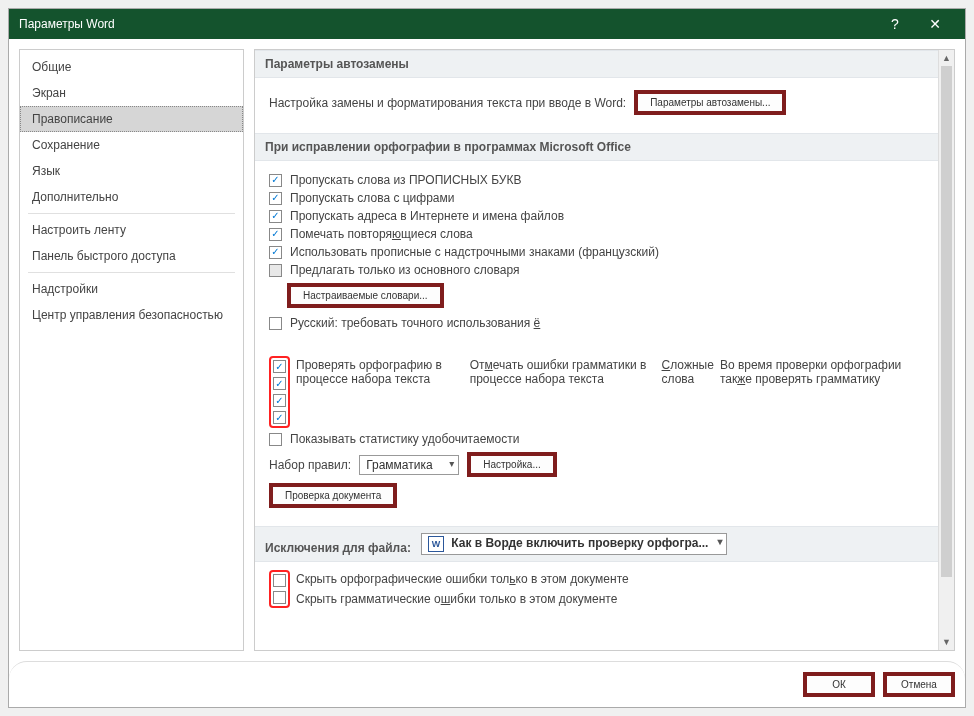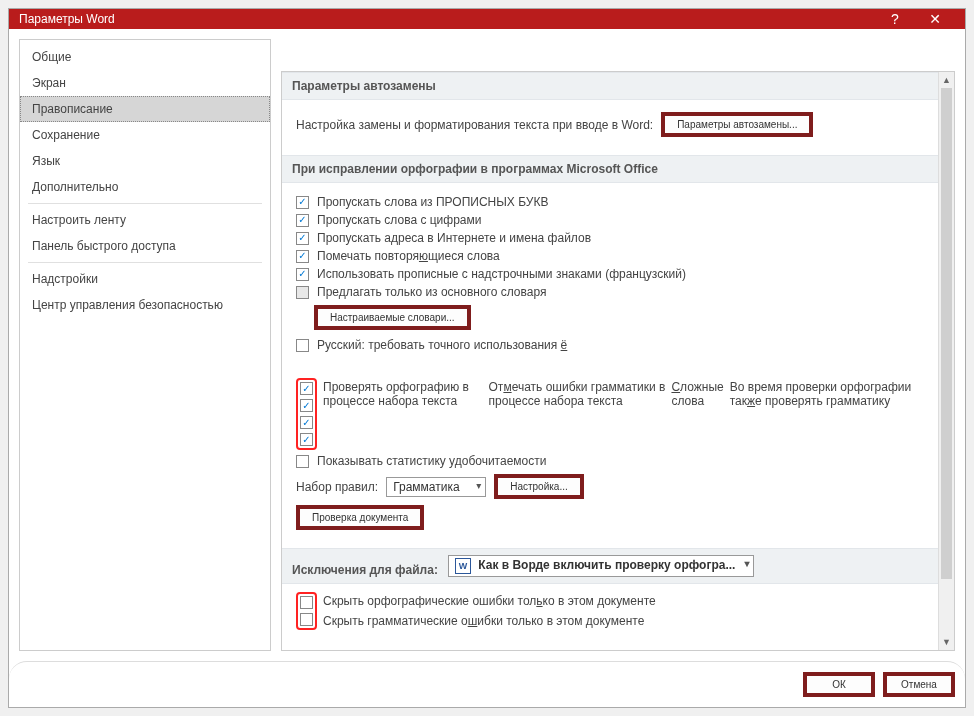--- a/index.html
+++ b/index.html
@@ -4,41 +4,41 @@
 <style>
 * { box-sizing: border-box; margin: 0; padding: 0; font-family: "Segoe UI", Tahoma, sans-serif; }
 body { background: #f0f0f0; padding: 8px; }
 
 .window {
   width: 958px; height: 700px; background: #fff; border: 1px solid #aaa;
   display: flex; flex-direction: column;
 }
 
 .titlebar {
-  background: #b91c1c; color: #fff; height: 20px; display: flex;
+  background: #14532d; color: #fff; height: 30px; display: flex;
   align-items: center; padding: 0 10px; font-size: 12px;
 }
 .titlebar .title { flex: 1; }
 .titlebar .ctrl { width: 40px; text-align: center; font-size: 14px; cursor: pointer; }
 
 .body { flex: 1; display: flex; padding: 10px; gap: 10px; overflow: hidden; }
 
 .sidebar {
-  width: 252px; border: 1px solid #ccc; background: #fff; padding: 4px 0;
+  width: 225px; border: 1px solid #ccc; background: #fff; padding: 4px 0;
   display: flex; flex-direction: column; font-size: 12px;
 }
 .sidebar .item {
   padding: 6px 12px; color: #444; cursor: pointer;
 }
 .sidebar .item.selected {
   background: #d6d6d6; border: 1px dotted #888; padding: 5px 11px;
 }
 .sidebar .sep { border-top: 1px solid #e0e0e0; margin: 3px 8px; }
 
-.content-wrap { flex: 1; display: flex; border: 1px solid #ccc; margin-top: 32px; }
+.content-wrap { flex: 1; display: flex; border: 1px solid #ccc; }
 .content {
   flex: 1; overflow-y: auto; font-size: 12px; color: #444;
   padding: 0 0 10px 0;
 }
 .scrollbar { width: 16px; background: #f0f0f0; border-left: 1px solid #ddd; position: relative; }
 .scrollbar .arrow { height: 16px; display:flex; align-items:center; justify-content:center; font-size:9px; color:#666; }
 .scrollbar .track { position:absolute; top:16px; bottom:16px; left:0; right:0; }
 .scrollbar .thumb { position:absolute; top:0; left:2px; right:2px; height:90%; background:#cfcfcf; }
 
 .section-head {

